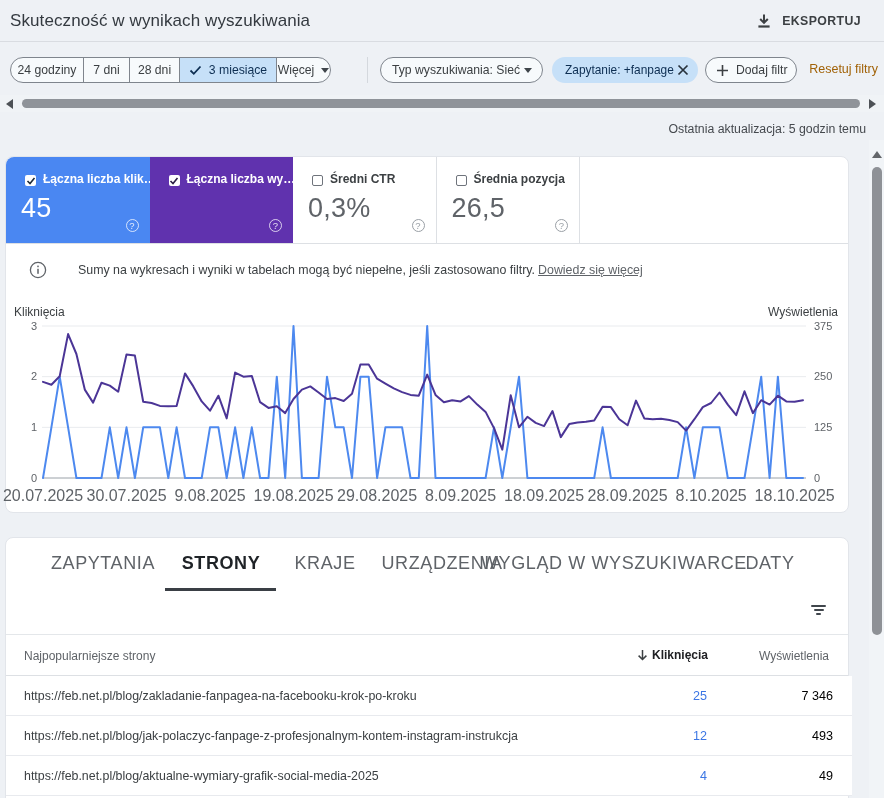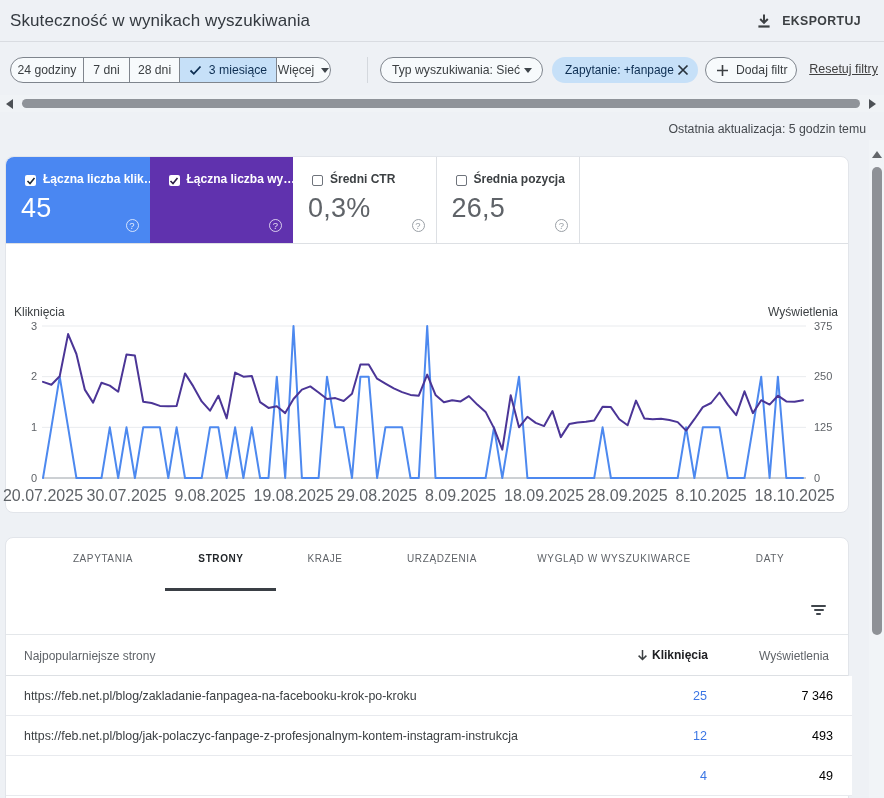--- a/index.html
+++ b/index.html
@@ -24,21 +24,21 @@
   .seg { height:100%; display:flex; align-items:center; justify-content:center; border-right:1px solid #7f858d; cursor:pointer; white-space:nowrap; }
   .seg:last-child { border-right:none; }
   .seg.selected { background:#c6e0f8; color:#0d2e52; gap:7px; }
   .caret { width:0; height:0; border-left:4.5px solid transparent; border-right:4.5px solid transparent; border-top:5px solid #3f454b; display:inline-block; }
   #vsep { left:367px; top:57px; width:1px; height:26px; background:#d4d8dd; }
   .pill { position:absolute; top:57px; border:1px solid #7f858d; border-radius:13.5px; background:#f7fafc; cursor:pointer; }
   .chip { position:absolute; top:57px; border-radius:13.5px; background:#c6e0f8; cursor:pointer; }
   #search-type-pill { left:380px; width:163px; padding:0 10px 0 11px; justify-content:space-between; }
   #query-chip { left:552px; width:146px; padding:0 9px 0 13px; justify-content:space-between; color:#0d2e52; font-weight:500; font-size:11.9px; }
   #add-filter-btn { left:705px; width:92px; padding:0 8px 0 10px; gap:7px; }
-  #reset-filters { top:62px; right:6px; font-size:12.5px; color:#404040; cursor:pointer;text-decoration:underline; }
+  #reset-filters { top:62px; right:6px; font-size:12.5px; color:#a16207; cursor:pointer; }
 
   
   #hscroll-track { left:0; top:95px; width:884px; height:17px; background:#f0f3f6; }
   #hscroll-thumb { left:22px; top:4px; width:838px; height:9px; border-radius:4.5px; background:#8f9399; cursor:pointer; }
   .tri-left  { width:0; height:0; border-top:5px solid transparent; border-bottom:5px solid transparent; border-right:7px solid #4d5156; }
   .tri-right { width:0; height:0; border-top:5px solid transparent; border-bottom:5px solid transparent; border-left:7px solid #4d5156; }
   .tri-up    { width:0; height:0; border-left:5px solid transparent; border-right:5px solid transparent; border-bottom:7px solid #63666a; }
   #hscroll-left  { left:6px;  top:3.5px; }
   #hscroll-right { left:869px; top:3.5px; }
 
@@ -79,21 +79,21 @@
 
   
   .chart-corner-label { font-size:12px; color:#3c4043; }
   #lbl-clicks-axis { left:14px; top:305px; }
   #lbl-impr-axis { right:46px; top:305px; }
   .tick-label { position:absolute; font-size:11px; color:#5f6368; }
   .xdate-label { position:absolute; font-size:16px; color:#5f6368; transform:translateX(-50%); white-space:nowrap; }
   #chart-svg { position:absolute; left:0; top:0; pointer-events:none; }
 
   
-  .tab { position:absolute; top:553px; transform:translateX(-50%); font-size:10px; letter-spacing:.6px;
+  .tab { position:absolute; top:553px; transform:translateX(-50%); font-size:18px; letter-spacing:.6px;
          color:#5f6368; font-weight:500; cursor:pointer; white-space:nowrap; }
   .tab.active { color:#1f2327; font-weight:700; }
   #tab-underline { left:165px; top:588px; width:111px; height:3px; background:#3a3f45; }
 
   
   #table-filter-row { left:6px; top:594px; width:842px; height:41px; border-bottom:1px solid #e4e7ea; }
   #filter-icon { position:absolute; right:22px; top:11px; width:15px; height:13px; cursor:pointer; }
   #filter-icon div { background:#40464c; height:2px; border-radius:1px; margin:0 auto; }
   #filter-icon .b1 { width:15px; margin-top:0; }
   #filter-icon .b2 { width:10px; margin-top:2.2px; }
@@ -206,20 +206,30 @@
         <span class="help">?</span>
       </div>
       <div class="mcard plain" id="card-pos">
         <span class="cb empty"></span>
         <span class="lbl">Średnia pozycja</span>
         <span class="val">26,5</span>
         <span class="help">?</span>
       </div>
     </div>
 
+    <div id="banner" class="abs">
+      <svg id="info-icon" width="18" height="18" viewBox="0 0 18 18">
+        <circle cx="9" cy="9" r="7.6" stroke="#5f6368" stroke-width="1.3" fill="none"></circle>
+        <rect x="8.25" y="7.8" width="1.5" height="5" fill="#5f6368"></rect>
+        <rect x="8.25" y="4.6" width="1.5" height="1.6" fill="#5f6368"></rect>
+      </svg>
+      <span id="banner-text">
+        <span>Sumy na wykresach i wyniki w tabelach mogą być niepełne, jeśli zastosowano filtry.</span><span id="banner-link">Dowiedz się więcej</span>
+      </span>
+    </div>
   </div>
 
   <div id="lbl-clicks-axis" class="abs chart-corner-label">Kliknięcia</div>
   <div id="lbl-impr-axis" class="abs chart-corner-label">Wyświetlenia</div>
 
   <div id="panel2" class="abs panel"></div>
 
   <div class="tab" style="left:103px">ZAPYTANIA</div>
   <div class="tab active" style="left:221px">STRONY</div>
   <div class="tab" style="left:325px">KRAJE</div>
@@ -251,20 +261,21 @@
     <span class="url">https://feb.net.pl/blog/zakladanie-fanpagea-na-facebooku-krok-po-kroku</span>
     <span class="nclicks">25</span>
     <span class="nimpr">7 346</span>
   </div>
   <div class="trow" style="top:716px">
     <span class="url">https://feb.net.pl/blog/jak-polaczyc-fanpage-z-profesjonalnym-kontem-instagram-instrukcja</span>
     <span class="nclicks">12</span>
     <span class="nimpr">493</span>
   </div>
   <div class="trow" style="top:756px">
+    <span class="url">https://feb.net.pl/blog/aktualne-wymiary-grafik-social-media-2025</span>
     <span class="nclicks">4</span>
     <span class="nimpr">49</span>
   </div>
 
   <div id="vscroll-track" class="abs"></div>
   <div id="vscroll-up" class="abs tri-up"></div>
   <div id="vscroll-thumb" class="abs"></div>
 
   <svg id="chart-svg" width="884" height="798" viewBox="0 0 884 798">
       <line x1="42" x2="806" y1="478" y2="478" stroke="#9aa1a8" stroke-width="1"></line>

